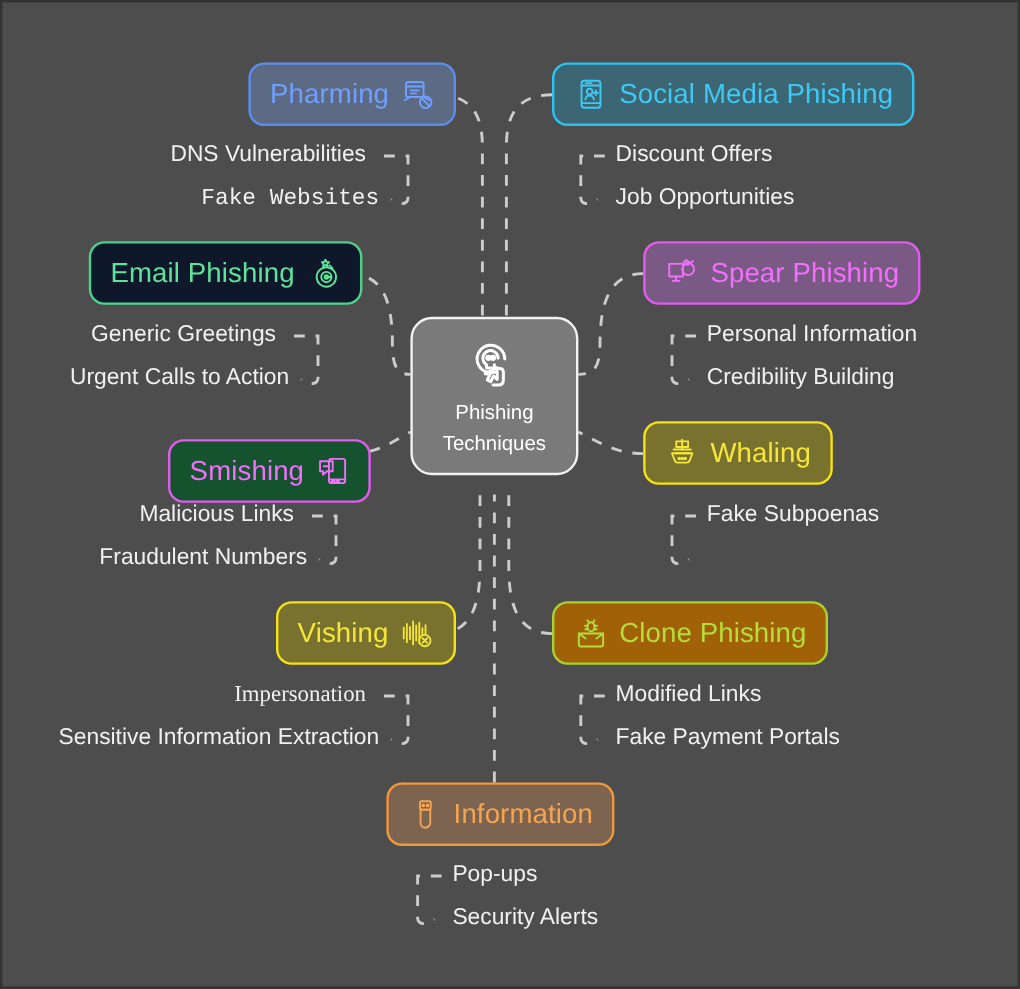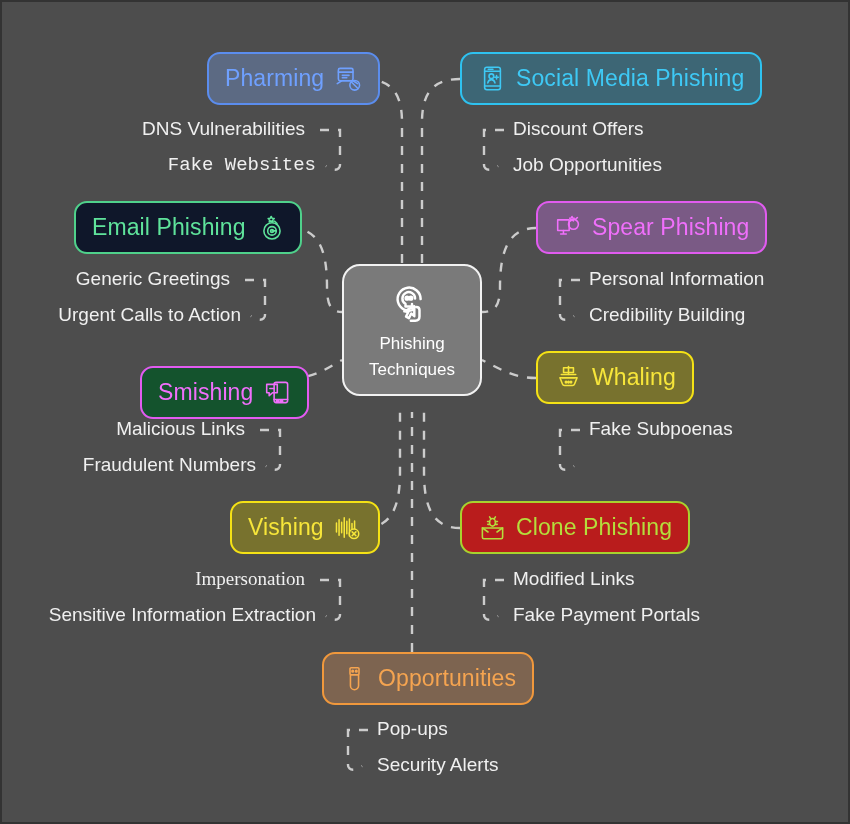--- a/index.html
+++ b/index.html
@@ -189,21 +189,21 @@
         <path d="M4.4 12.2h15.2l-2.2 5.6a2 2 0 0 1-1.9 1.3H8.5a2 2 0 0 1-1.9-1.3z"></path>
         <circle cx="9.8" cy="16.1" r=".65" fill="#f7e63a"></circle>
         <circle cx="12" cy="16.1" r=".65" fill="#f7e63a"></circle>
         <circle cx="14.2" cy="16.1" r=".65" fill="#f7e63a"></circle>
       </svg>
     </span>
     <span class="label" style="color:#f7e63a;">Whaling</span>
   </div>
   <div class="sub" style="left:587px;top:416px;">Fake Subpoenas</div>
 
-  <div class="node" style="left:458px;top:499px;background:#b91c1c;border-color:#a8d22e;">
+  <div class="node" style="left:458px;top:499px;background:#a16207;border-color:#a8d22e;">
     <span class="ic">
       <svg viewBox="0 0 24 24" fill="none" stroke="#b5dd3c" stroke-width="1.4" stroke-linecap="round" stroke-linejoin="round">
         <ellipse cx="12" cy="7.4" rx="2.6" ry="3.4"></ellipse>
         <path d="M10.6 4.4L9.4 2.6M13.4 4.4l1.2-1.8"></path>
         <path d="M9.4 6.6H7.6M14.6 6.6h1.8M9.4 9.2H7.8M14.6 9.2h1.6"></path>
         <path d="M3 12.4h18v8.2a1.4 1.4 0 0 1-1.4 1.4H4.4A1.4 1.4 0 0 1 3 20.6z"></path>
         <path d="M3 12.4l9-5.2M21 12.4l-9-5.2" stroke-opacity="0"></path>
         <path d="M3 12.4l5 3.6M21 12.4l-5 3.6"></path>
         <path d="M3 12.4L12 19l9-6.6" stroke-opacity="0"></path>
       </svg>
@@ -215,18 +215,18 @@
 
   <div class="node" style="left:320px;top:650px;background:#7d6450;border-color:#f0983c;">
     <span class="ic">
       <svg viewBox="0 0 24 24" fill="none" stroke="#f5a450" stroke-width="1.4" stroke-linecap="round" stroke-linejoin="round">
         <rect x="8" y="2.4" width="8" height="6.2" rx="1"></rect>
         <circle cx="10.4" cy="5.5" r=".7" fill="#f5a450"></circle>
         <circle cx="13.6" cy="5.5" r=".7" fill="#f5a450"></circle>
         <path d="M8.4 8.6h7.2v9.8a3.6 3.6 0 0 1-3.6 3.6 3.6 3.6 0 0 1-3.6-3.6z"></path>
       </svg>
     </span>
-    <span class="label" style="color:#f5a450;">Opportunities</span>
+    <span class="label" style="color:#f5a450;">Information</span>
   </div>
   <div class="sub" style="left:375px;top:716px;">Pop-ups</div>
   <div class="sub" style="left:375px;top:752px;">Security Alerts</div>
 
 </div>
 
 </body></html>

